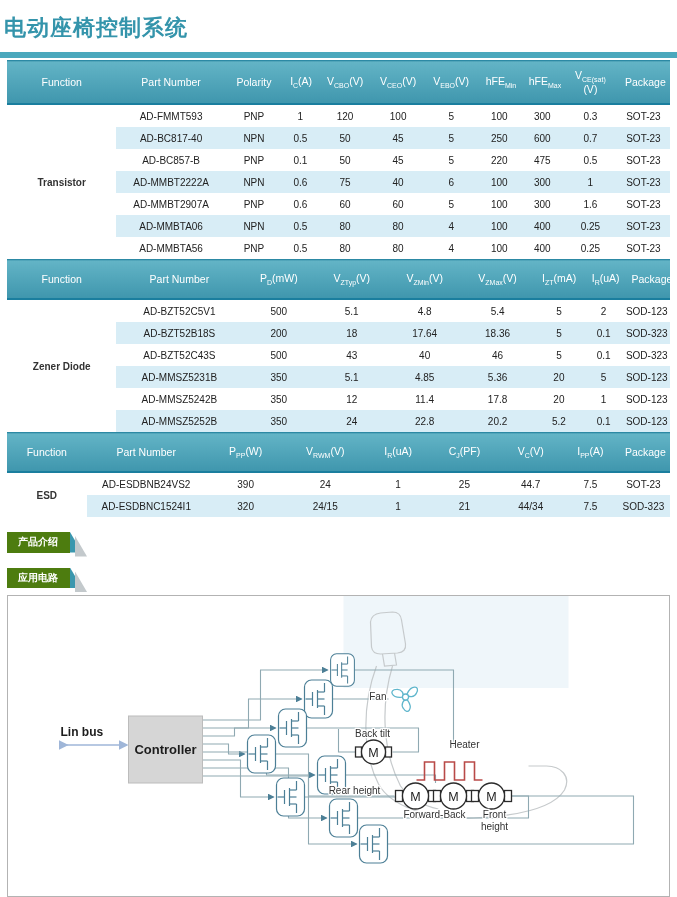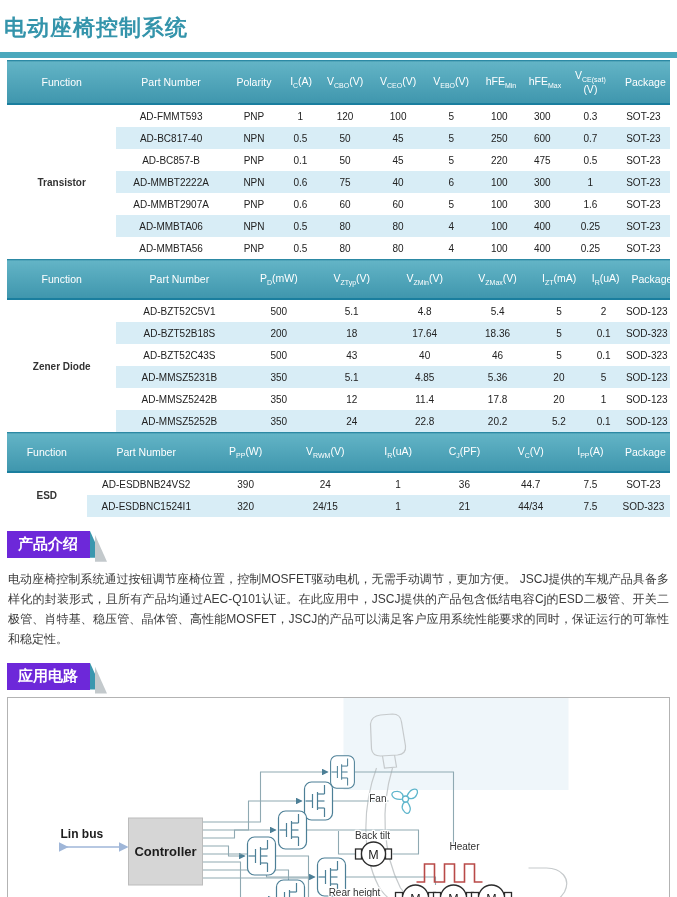--- a/index.html
+++ b/index.html
@@ -8,22 +8,22 @@
   .title-bar{height:6px;background:#4ba8bd;}
   .tables{margin:2px 7px 0 7px;}
   table{width:100%;border-collapse:collapse;table-layout:fixed;}
   thead th{background:linear-gradient(#63b4c6,#3f96ad);color:#fff;font-weight:normal;font-size:10.5px;
            height:22px;border-top:1px solid #2c89a4;border-bottom:2px solid #1a7e9e;padding:8px;}
   thead th sub, tbody td sub{font-size:7px;}
   tbody td{font-size:10px;color:#222;text-align:center;height:22px;padding:0;background:#fff;}
   tr.alt td{background:#d8edf6;}
   td.func{background:#fff !important;color:#333;font-weight:bold;}
   .section{margin:14px 7px 0 7px;}
-  .sec-badge{position:relative;display:inline-block;background:#6d28d9;color:#fff;font-weight:bold;
-             font-size:15px;padding:4px 12px 4px 11px;line-height:1.25;}
+  .sec-badge{position:relative;display:inline-block;background:#4d7c0f;color:#fff;font-weight:bold;
+             font-size:10px;padding:4px 12px 4px 11px;line-height:1.25;}
   .sec-badge::before{content:"";position:absolute;left:100%;top:0;width:12px;height:100%;
              background:#3b97ae;clip-path:polygon(0 0,100% 100%,0 100%);}
   .sec-badge::after{content:"";position:absolute;left:100%;top:4px;margin-left:5px;width:12px;height:100%;
              background:#c3c9cc;clip-path:polygon(0 0,100% 100%,0 100%);}
   .intro-text{font-size:12px;color:#3a3a3a;line-height:20px;margin:11px 1px 0 1px;text-align:justify;}
   .diagram-box{margin:7px 7px 8px 7px;border:1px solid #b3b3b3;height:300px;overflow:hidden;background:#fff;}
   .diagram-box svg{display:block;}
   .wire{fill:none;stroke:#8fa9b2;stroke-width:1.1;}
   .mosfet-stroke{stroke:#4c7f96;stroke-width:1.2;fill:none;}
   .motor-stroke{stroke:#2b2b2b;stroke-width:1.3;fill:#fff;}
@@ -269,42 +269,41 @@
           <th>Package</th>
         </tr>
       </thead>
       <tbody>
         <tr>
           <td rowspan="2" class="func">ESD</td>
           <td>AD-ESDBNB24VS2</td>
           <td>390</td>
           <td>24</td>
           <td>1</td>
-          <td>36</td>
+          <td>25</td>
           <td>44.7</td>
           <td>7.5</td>
           <td>SOT-23</td>
         </tr>
         <tr class="alt">
           <td>AD-ESDBNC1524I1</td>
           <td>320</td>
           <td>24/15</td>
           <td>1</td>
           <td>21</td>
           <td>44/34</td>
           <td>7.5</td>
           <td>SOD-323</td>
         </tr>
       </tbody>
     </table>
   </div>
 
 <div class="section">
   <div class="sec-badge">产品介绍</div>
-  <div class="intro-text">电动座椅控制系统通过按钮调节座椅位置，控制MOSFET驱动电机，无需手动调节，更加方便。 JSCJ提供的车规产品具备多样化的封装形式，且所有产品均通过AEC-Q101认证。在此应用中，JSCJ提供的产品包含低结电容Cj的ESD二极管、开关二极管、肖特基、稳压管、晶体管、高性能MOSFET，JSCJ的产品可以满足客户应用系统性能要求的同时，保证运行的可靠性和稳定性。</div>
 </div>
 
 <div class="section">
   <div class="sec-badge">应用电路</div>
 </div>
 
 <div class="diagram-box">
   <svg width="659" height="298" viewBox="0 0 658 298" xmlns="http://www.w3.org/2000/svg">
     <defs>
       <marker id="arr" markerWidth="6" markerHeight="6" refX="5" refY="3" orient="auto">

